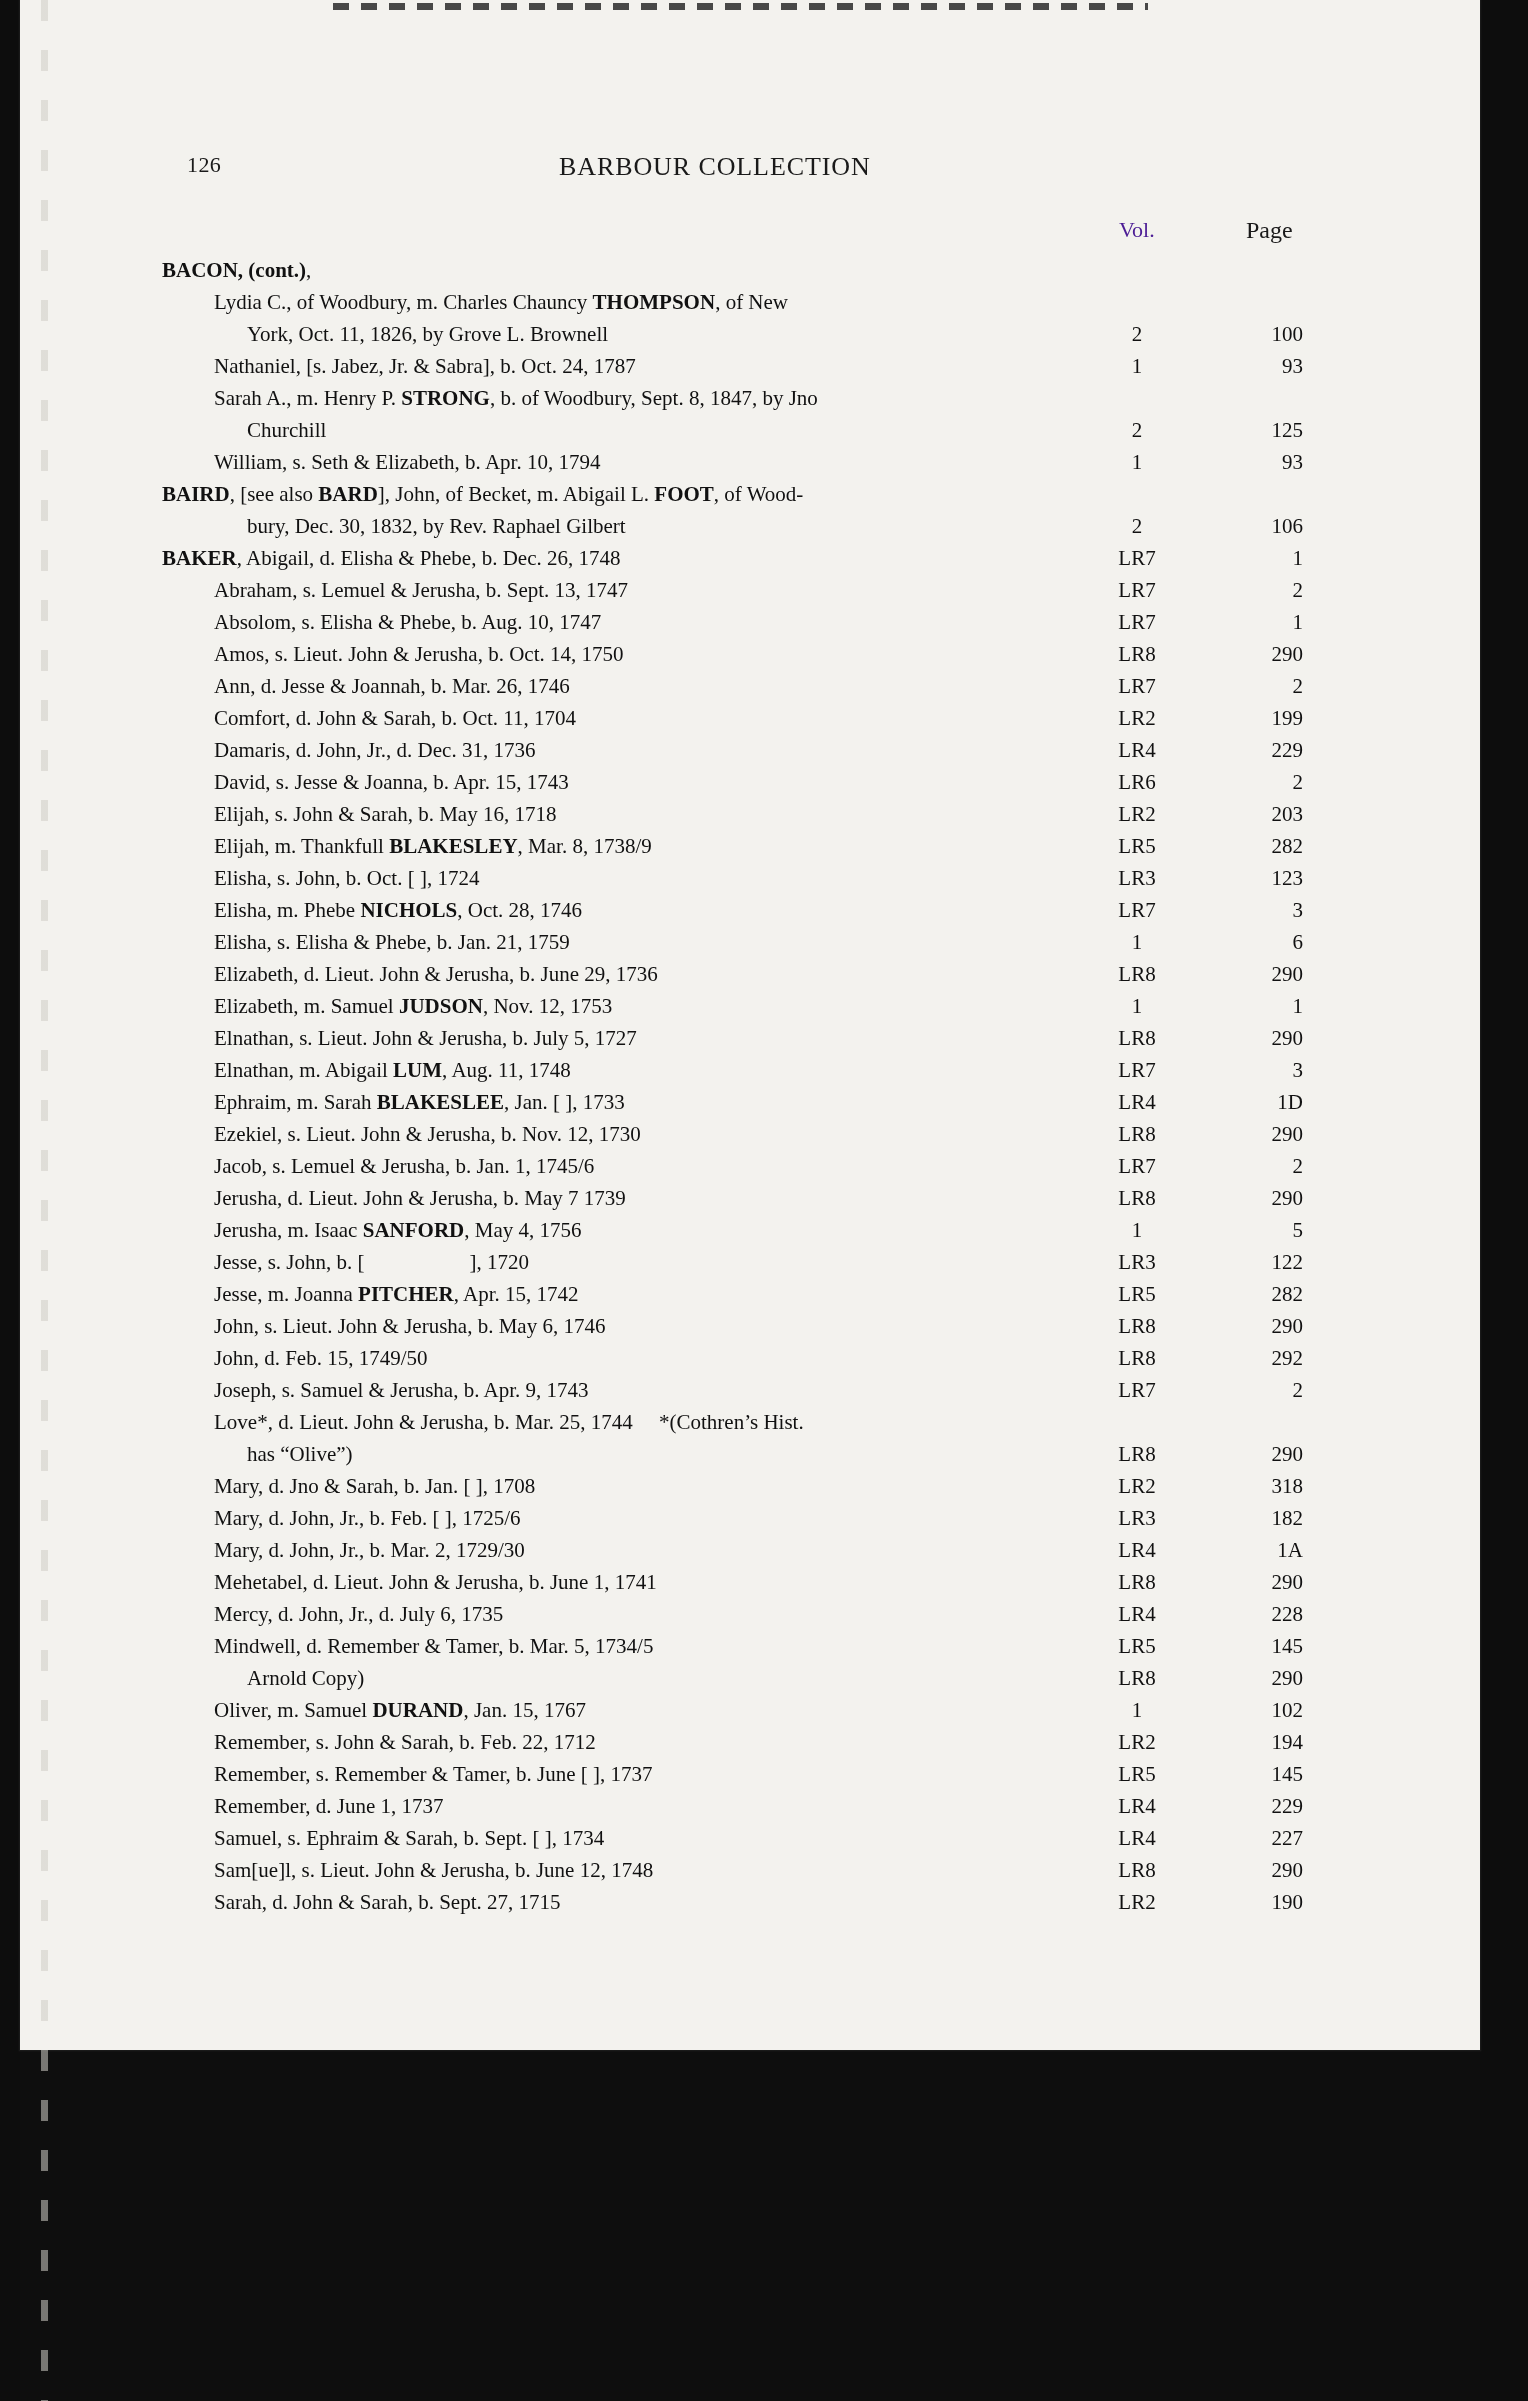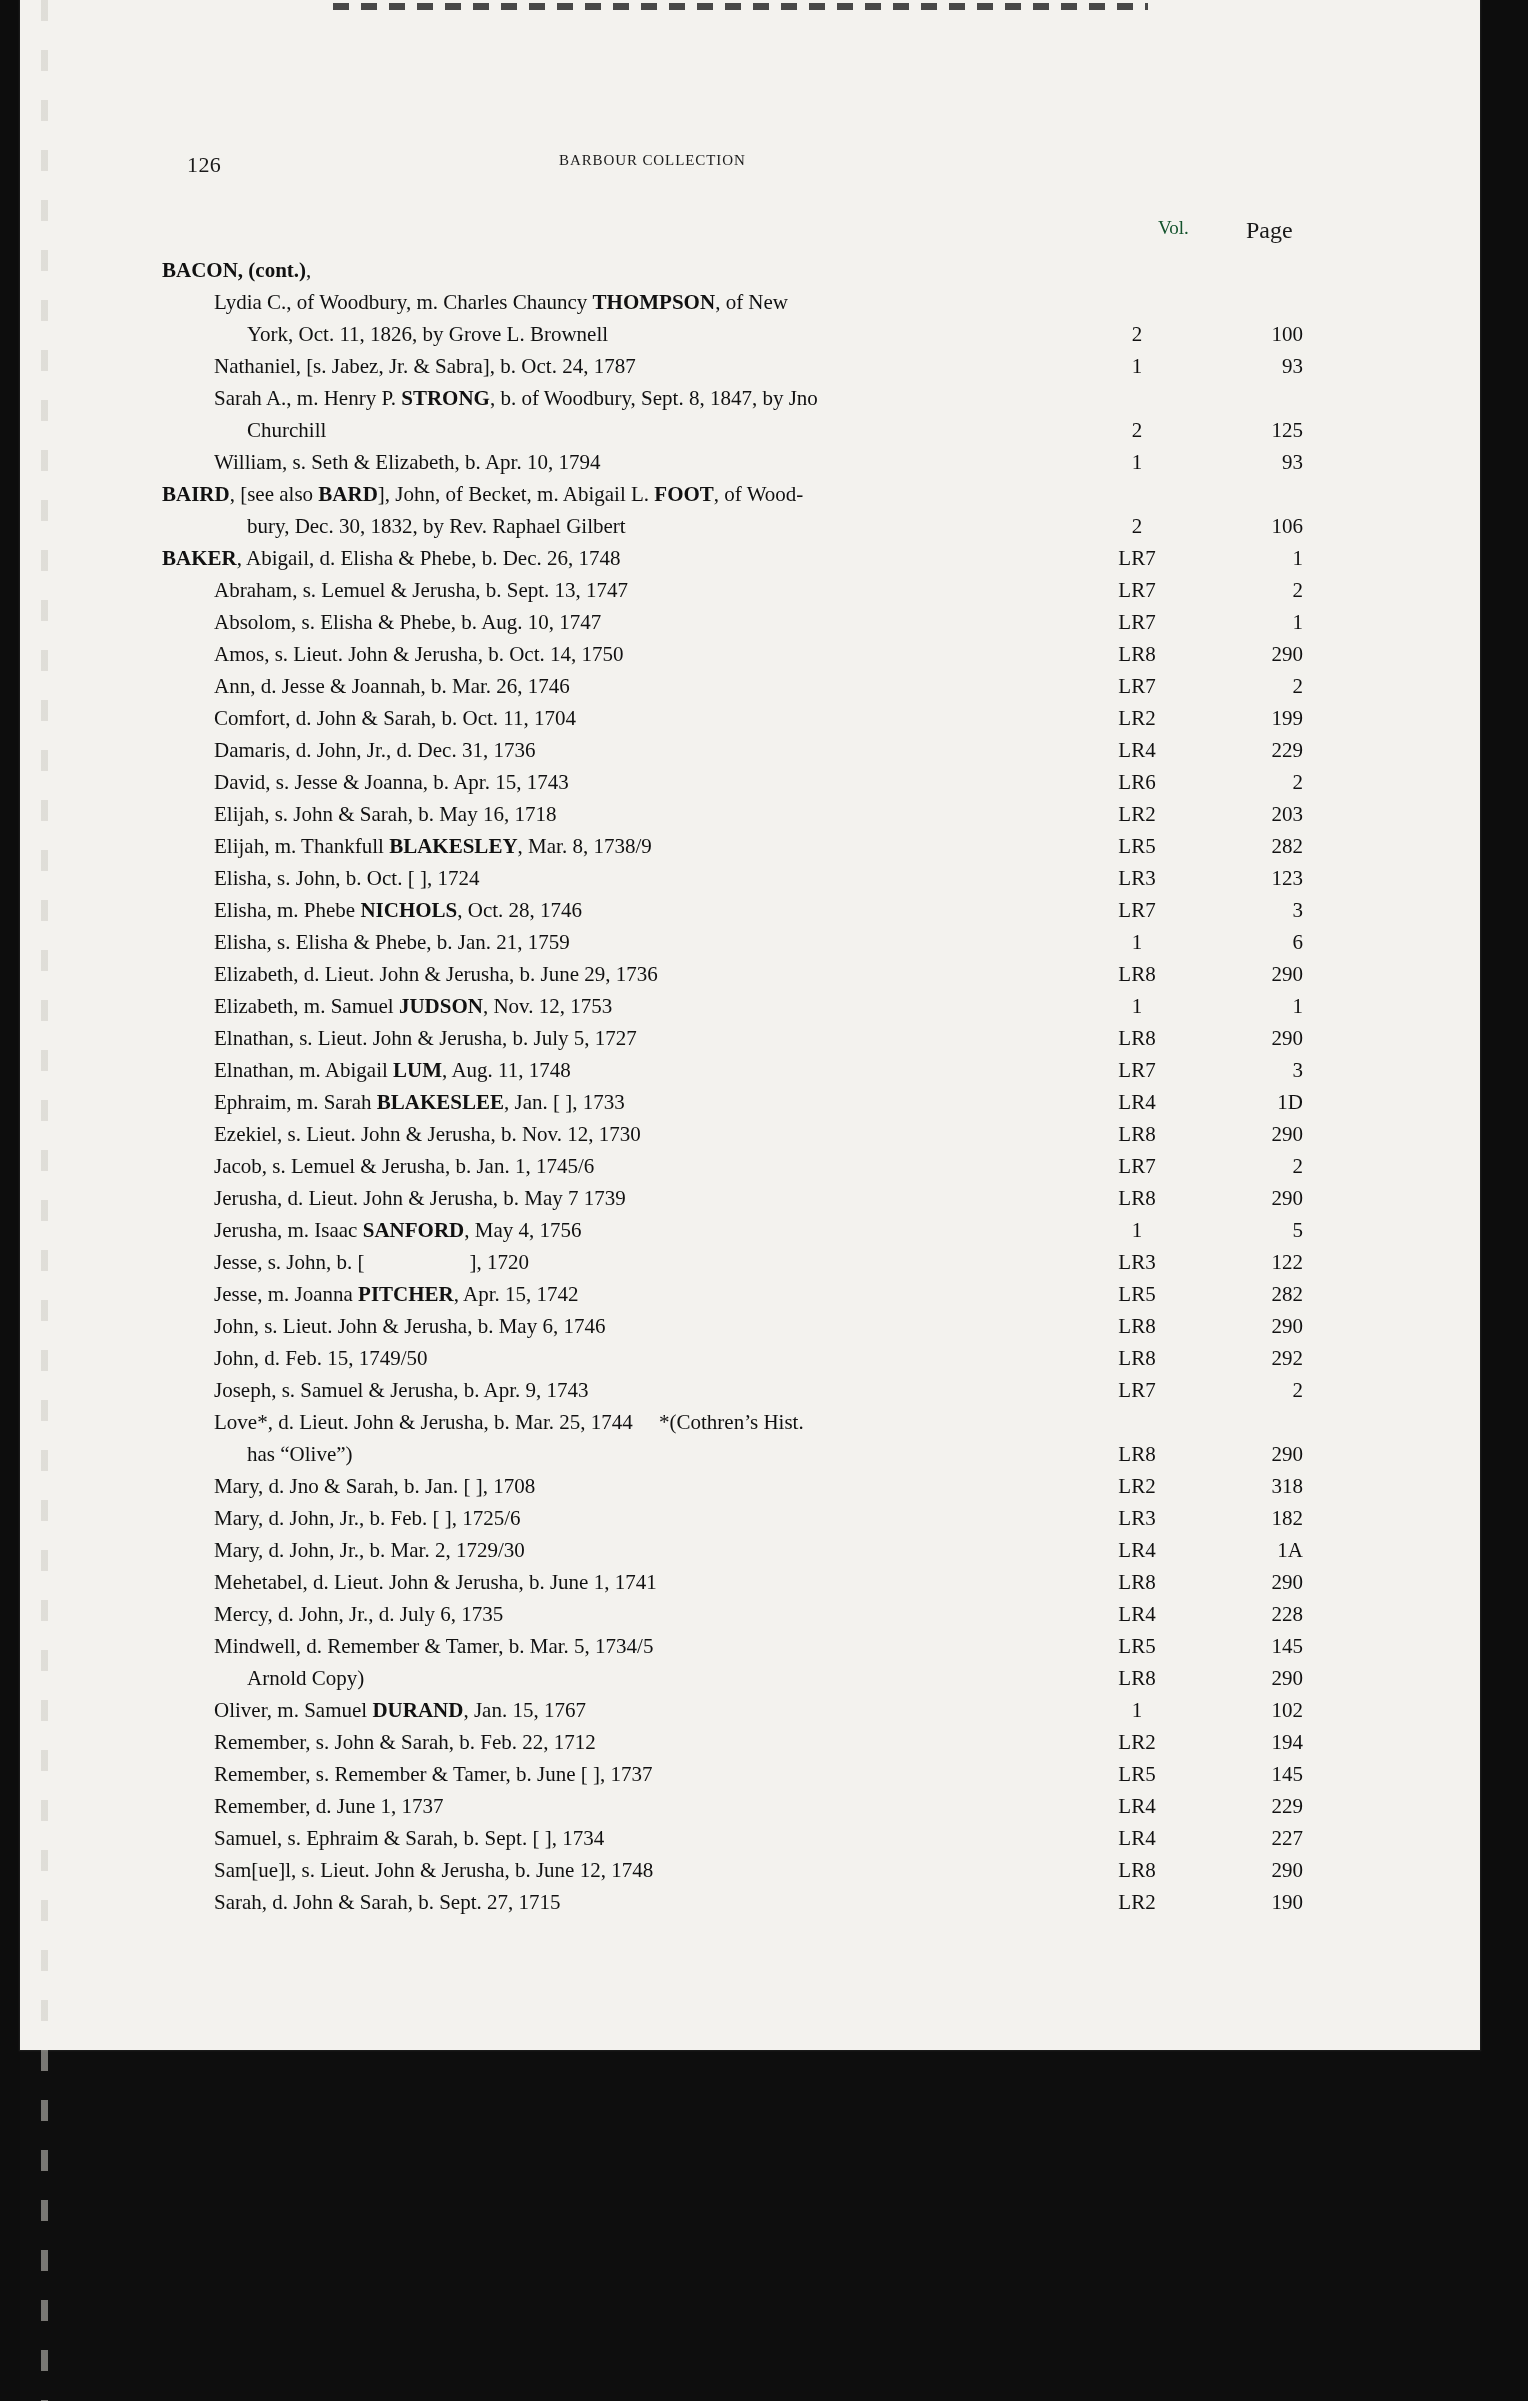--- a/index.html
+++ b/index.html
@@ -76,38 +76,37 @@
     position: absolute;
     left: 25px;
     top: 0;
     font-size: 22px;
     color: #1a1a1a;
   }
   .head-title {
     position: absolute;
     left: 397px;
     top: 0;
-    font-size: 15px;
+    font-size: 26px;
     color: #1a1a1a;
     letter-spacing: 0.9px;
   }
   
   .col-head {
     position: relative;
     height: 43px;
     margin-top: 28px;
   }
   .col-head .vol {
     position: absolute;
     left: 957px;
     top: 0;
-    font-size: 19px;
+    font-size: 22px;
     font-style: normal;
-    color: #14532d;
-    margin-left: 39px;
+    color: #4c1d95;
   }
   .col-head .page {
     position: absolute;
     left: 1084px;
     top: 0;
     font-size: 24px;
     color: #1a1a1a;
   }
   
   .entries {

